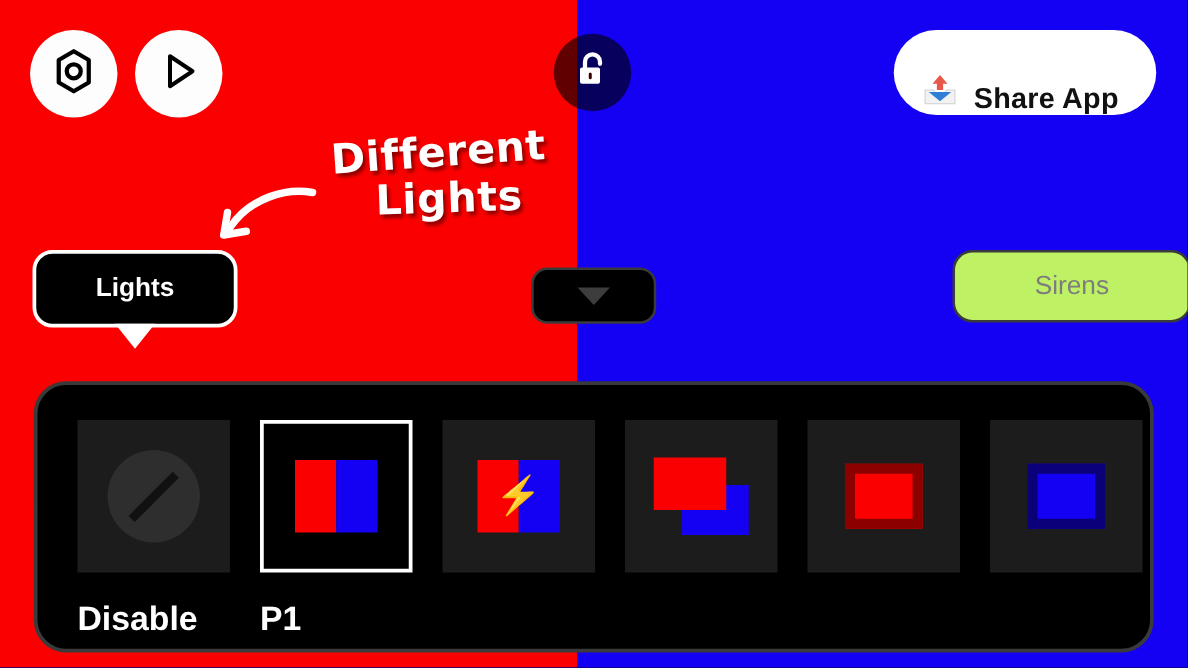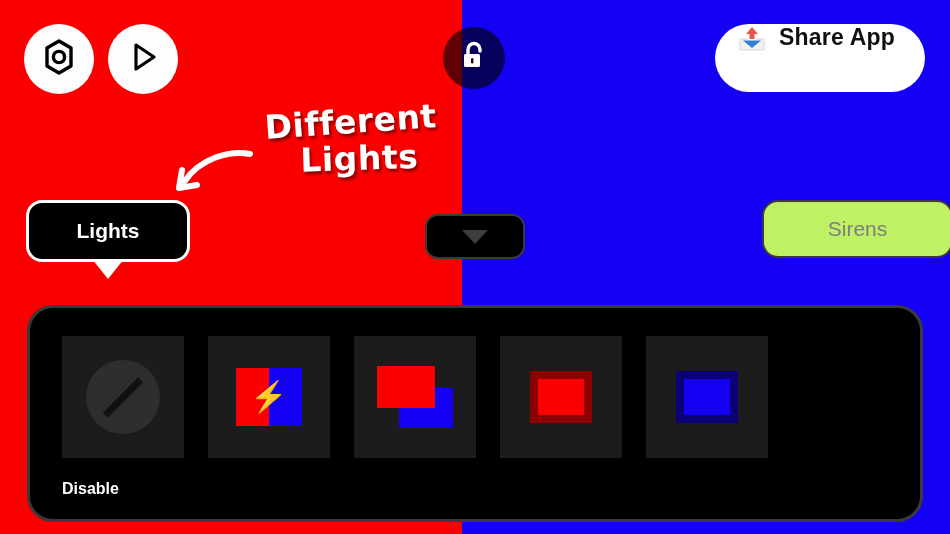--- a/index.html
+++ b/index.html
@@ -30,21 +30,21 @@
   #lock-btn {
     position:absolute; left:443px; top:27px; width:62px; height:62px;
     border-radius:50%; background:rgba(0,0,0,.62);
     display:flex; align-items:center; justify-content:center; cursor:pointer;
   }
 
   
   #share-app {
     position:absolute; right:25px; top:24px; height:68px;
     background:#ffffff; border-radius:34px;
-    display:flex; align-items:flex-start; gap:12px;
+    display:flex; align-items:flex-end; gap:12px;
     padding:0 30px 0 22px; cursor:pointer;
   }
   #share-app .share-label {
     font-size:23px; font-weight:bold; color:#111; letter-spacing:.2px;
     white-space:nowrap;
   }
 
   
   #annotation {
     position:absolute; left:252px; top:104px; width:200px;
@@ -97,21 +97,21 @@
     position:absolute; left:32px; top:28px; display:flex; gap:24px;
   }
   .preset { width:122px; cursor:pointer; }
   .preset-thumb {
     width:122px; height:122px; background:#1c1c1c;
     display:flex; align-items:center; justify-content:center;
     position:relative; overflow:hidden;
   }
   .preset.selected .preset-thumb { background:#000; border:3px solid #ffffff; }
   .preset-label {
-    margin-top:22px; color:#fff; font-size:16px; font-weight:bold;
+    margin-top:22px; color:#fff; font-size:27px; font-weight:bold;
     white-space:nowrap;
   }
 
   
   .disable-circle {
     width:74px; height:74px; border-radius:50%; background:#2e2e2e;
     display:flex; align-items:center; justify-content:center;
   }
   .disable-slash {
     width:50px; height:7px; background:#111; transform:rotate(-45deg);
@@ -210,20 +210,29 @@
   <div id="presets-panel">
     <div id="presets-track">
         <div class="preset">
           <div class="preset-thumb">
             <div class="disable-circle">
               <div class="disable-slash"></div>
             </div>
           </div>
           <div class="preset-label">Disable</div>
         </div>
+        <div class="preset selected">
+          <div class="preset-thumb">
+            <div class="split-box">
+              <div class="half-r"></div>
+              <div class="half-b"></div>
+            </div>
+          </div>
+          <div class="preset-label">P1</div>
+        </div>
         <div class="preset">
           <div class="preset-thumb">
             <div class="split-box">
               <div class="half-r"></div>
               <div class="half-b"></div>
               <div class="bolt">⚡</div>
             </div>
           </div>
         </div>
         <div class="preset">

